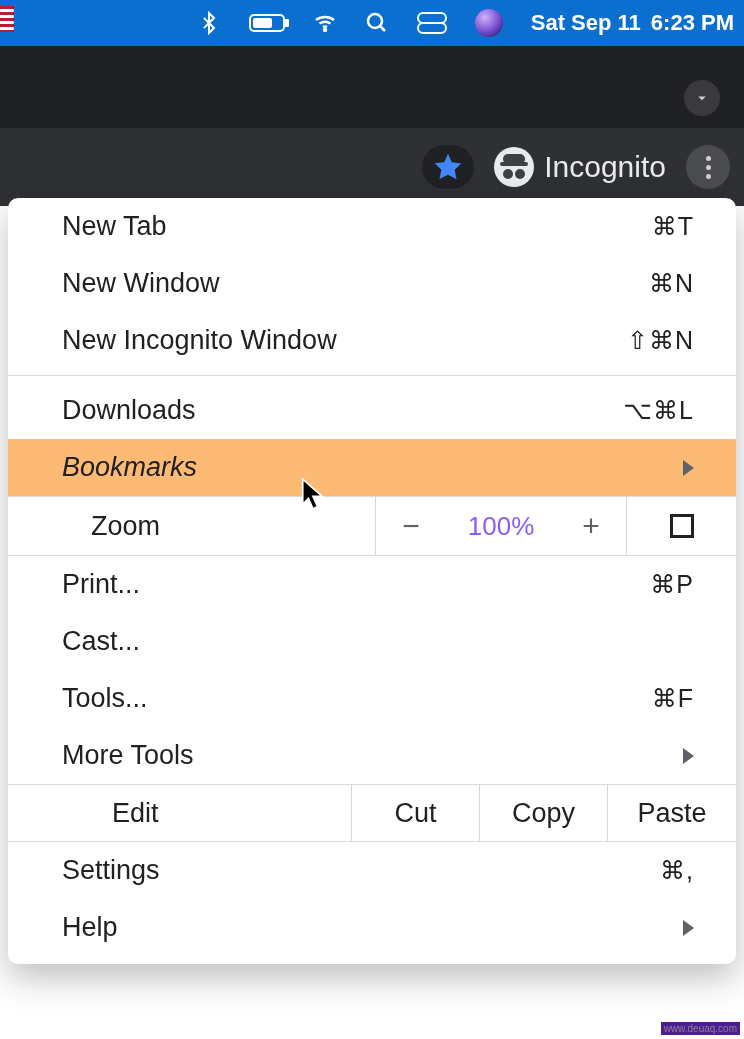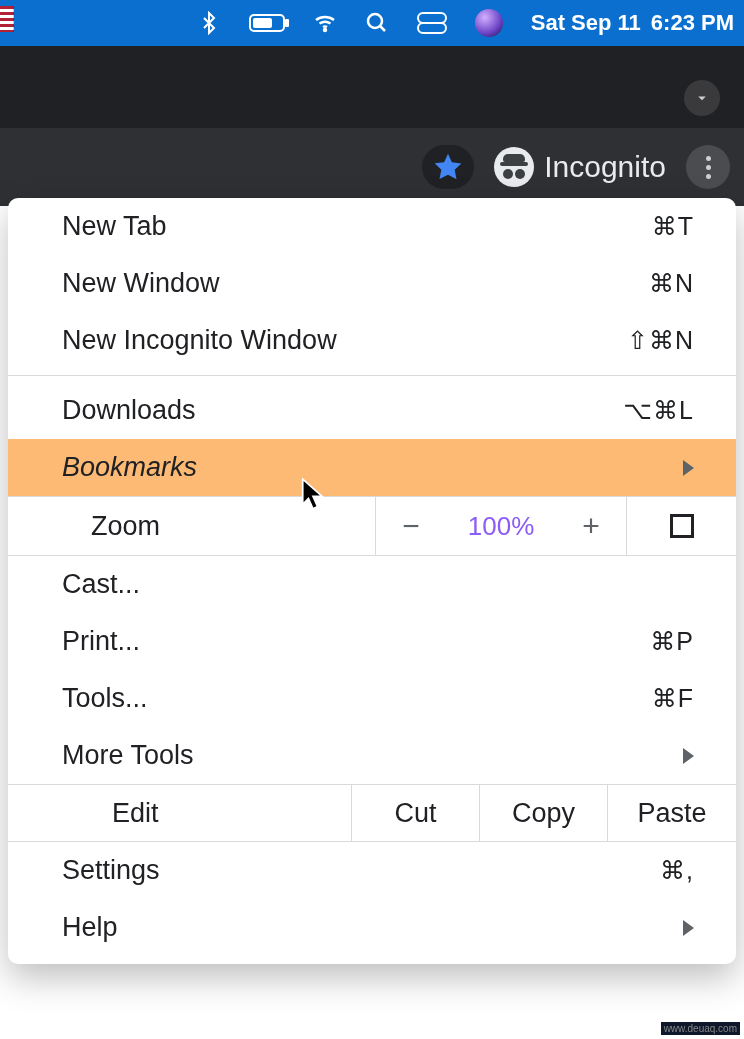--- a/index.html
+++ b/index.html
@@ -182,21 +182,21 @@
   }
   .edit-cell:last-child { border-right:none; }
 
   .cursor {
     position:absolute; left:300px; top:478px; z-index:10;
   }
   .cursor svg { width:26px; height:32px; }
 
   .watermark {
     position:absolute; right:4px; bottom:4px;
-    font-size:10px; color:#888; background:#0f172a; padding:1px 3px;margin-top:36px;
+    font-size:10px; color:#888; background:#4c1d95; padding:1px 3px;margin-top:36px;
   }
 </style>
 </head>
 <body>
 
 <div class="menubar">
   <div class="flag-edge"></div>
   <div class="mb-icons">
     <svg viewBox="0 0 24 24" fill="none" stroke="#fff" stroke-width="2">
         <path d="M7 7l10 10-5 5V2l5 5L7 17"></path>
@@ -280,26 +280,26 @@
     <div class="zoom-label">Zoom</div>
     <div class="zoom-cell">−</div>
     <div class="zoom-pct">100%</div>
     <div class="zoom-cell">+</div>
     <div class="zoom-full">
       <div class="fullscreen-icon"><span></span></div>
     </div>
   </div>
 
   <div class="menu-row">
+    <span>Print...</span>
+    <span class="shortcut">⌘P</span>
+  </div>
+  <div class="menu-row">
     <span>Cast...</span>
     <span></span>
-  </div>
-  <div class="menu-row">
-    <span>Print...</span>
-    <span class="shortcut">⌘P</span>
   </div>
   <div class="menu-row">
     <span>Tools...</span>
     <span class="shortcut">⌘F</span>
   </div>
   <div class="menu-row">
     <span>More Tools</span>
     <div class="submenu-arrow"></div>
   </div>
 

